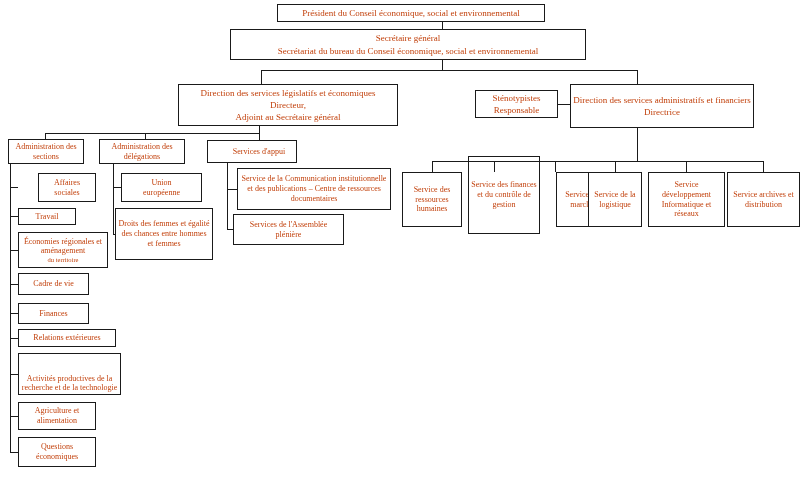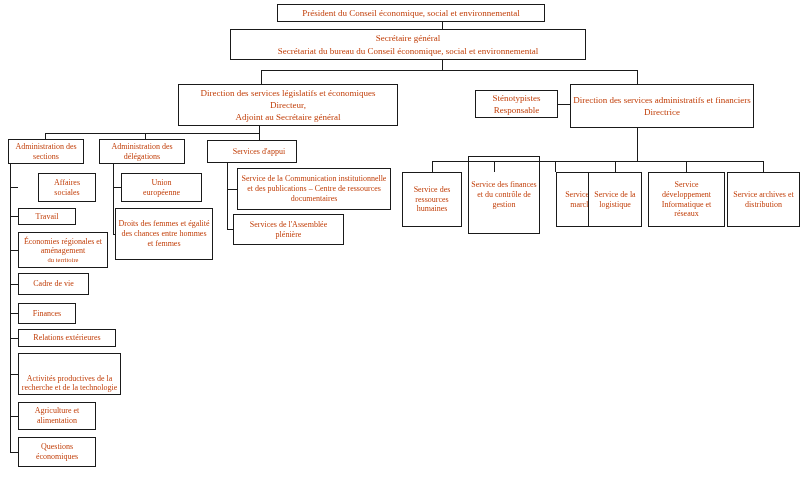--- a/index.html
+++ b/index.html
@@ -68,21 +68,21 @@
   <div class="box" style="left:18px;top:208px;width:58px;height:17px;">
     <span>Travail</span>
   </div>
   <div class="box" style="left:18px;top:232px;width:90px;height:36px;">
     <span>Économies régionales et aménagement</span>
     <span class="sub">du territoire</span>
   </div>
   <div class="box" style="left:18px;top:273px;width:71px;height:22px;">
     <span>Cadre de vie</span>
   </div>
-  <div class="box" style="left:18px;top:303px;width:58px;height:21px;">
+  <div class="box" style="left:18px;top:303px;width:71px;height:21px;">
     <span>Finances</span>
   </div>
   <div class="box" style="left:18px;top:329px;width:98px;height:18px;">
     <span>Relations extérieures</span>
   </div>
   <div class="box" style="left:18px;top:353px;width:103px;height:42px;justify-content:flex-end;">
     <span>Activités productives de la recherche et de la technologie</span>
   </div>
   <div class="box" style="left:18px;top:402px;width:78px;height:28px;">
     <span>Agriculture et alimentation</span>

